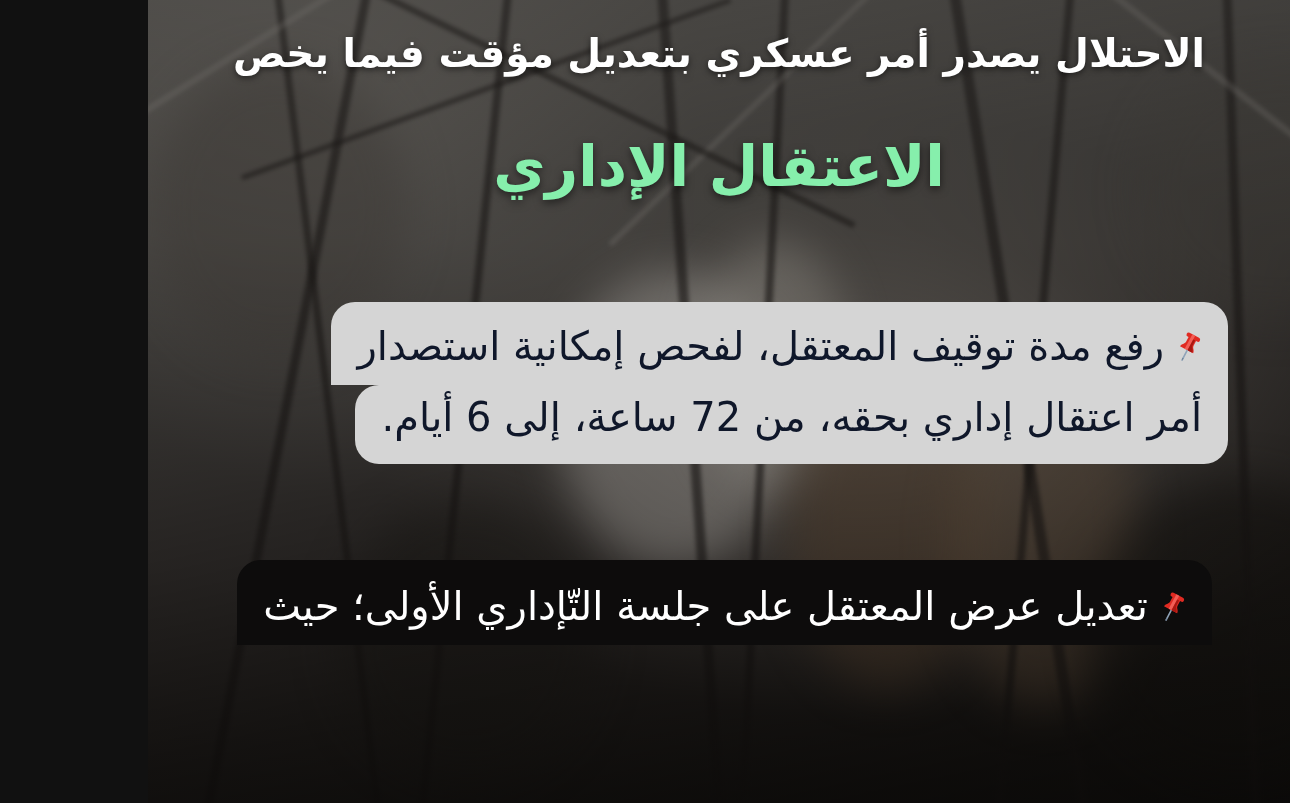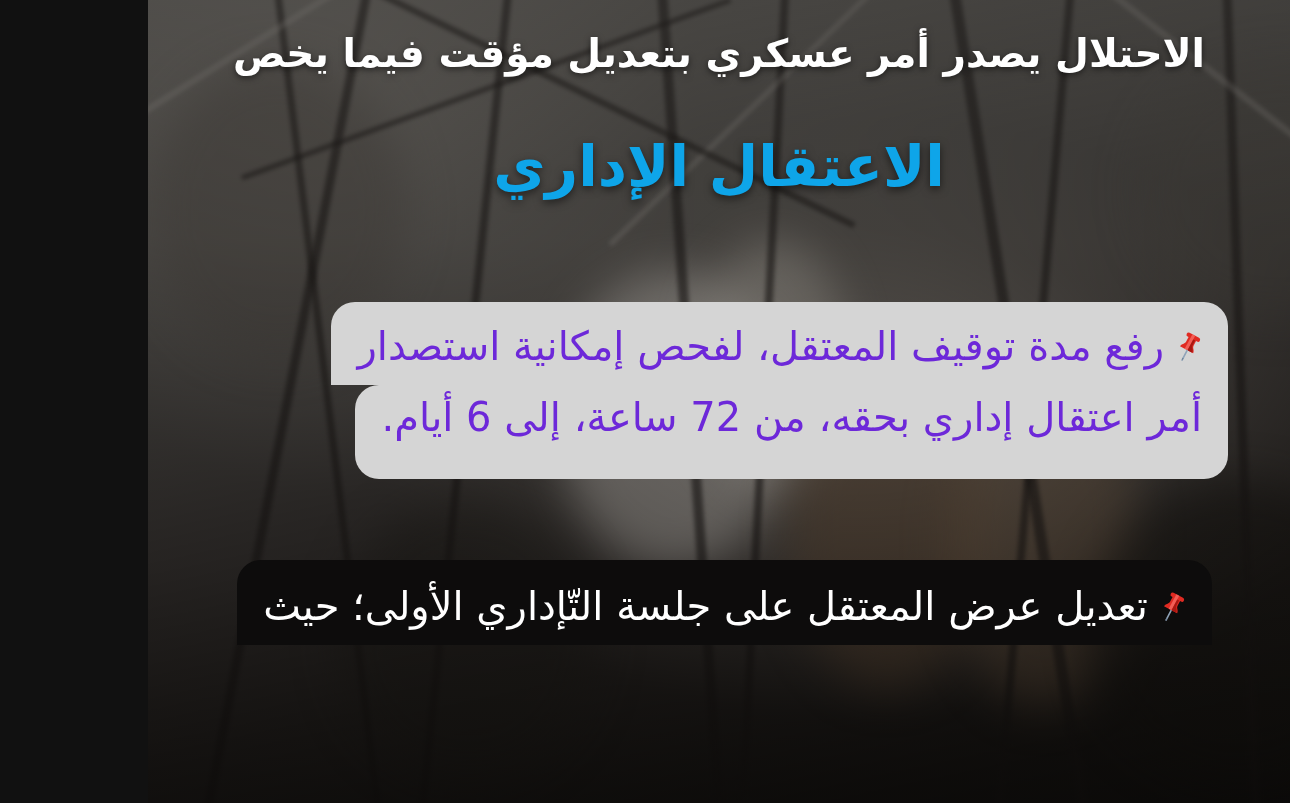--- a/index.html
+++ b/index.html
@@ -88,21 +88,21 @@
     letter-spacing: -0.3px;
     text-shadow: 0 2px 6px rgba(0,0,0,0.55);
   }
 
   .subhead {
     position: absolute;
     top: 132px;
     right: 70px;
     left: 70px;
     text-align: center;
-    color: #0ea5e9;
+    color: #86efac;
     font-size: 57px;
     font-weight: bold;
     line-height: 1.2;
     text-shadow: 0 3px 9px rgba(0,0,0,0.55);
   }
 
   
   .card {
     position: absolute;
     direction: rtl;
@@ -118,25 +118,25 @@
     font-size: 40px;
     line-height: 1.42;
     font-weight: 500;
     white-space: nowrap;
   }
 
   
   #card-one { top: 302px; right: 62px; left: 100px; }
   #card-one .line {
     background: #d5d5d5;
-    color: #6d28d9;
+    color: #0f172a;
     box-shadow: 0 0 0 0 rgba(0,0,0,0);
   }
   #card-one .line.r1 { border-radius: 24px 24px 0 0; padding-top: 16px; }
-  #card-one .line.r3 { border-radius: 24px 0 24px 24px; padding-bottom: 33px; }
+  #card-one .line.r3 { border-radius: 24px 0 24px 24px; padding-bottom: 18px; }
 
   
   #card-two { top: 560px; right: 78px; left: 100px; }
   #card-two .line {
     background: #0d0c0c;
     color: #ffffff;
   }
   #card-two .line.r1 { border-radius: 24px 24px 0 0; padding-top: 18px; }
   #card-two .line.r3 { border-radius: 24px 0 24px 24px; padding-bottom: 20px; }
 

